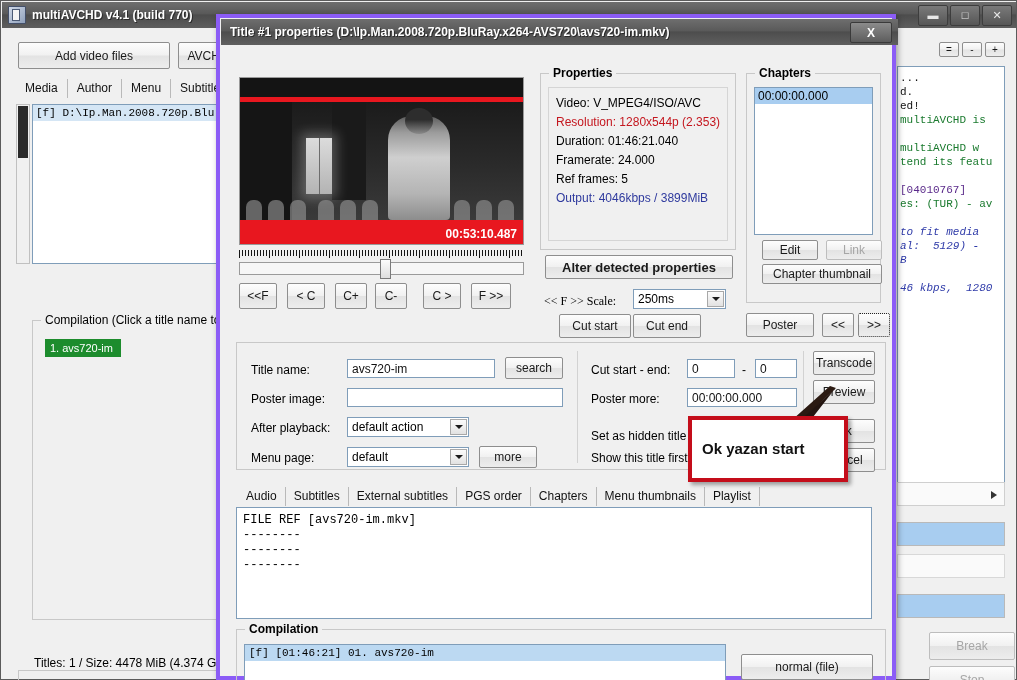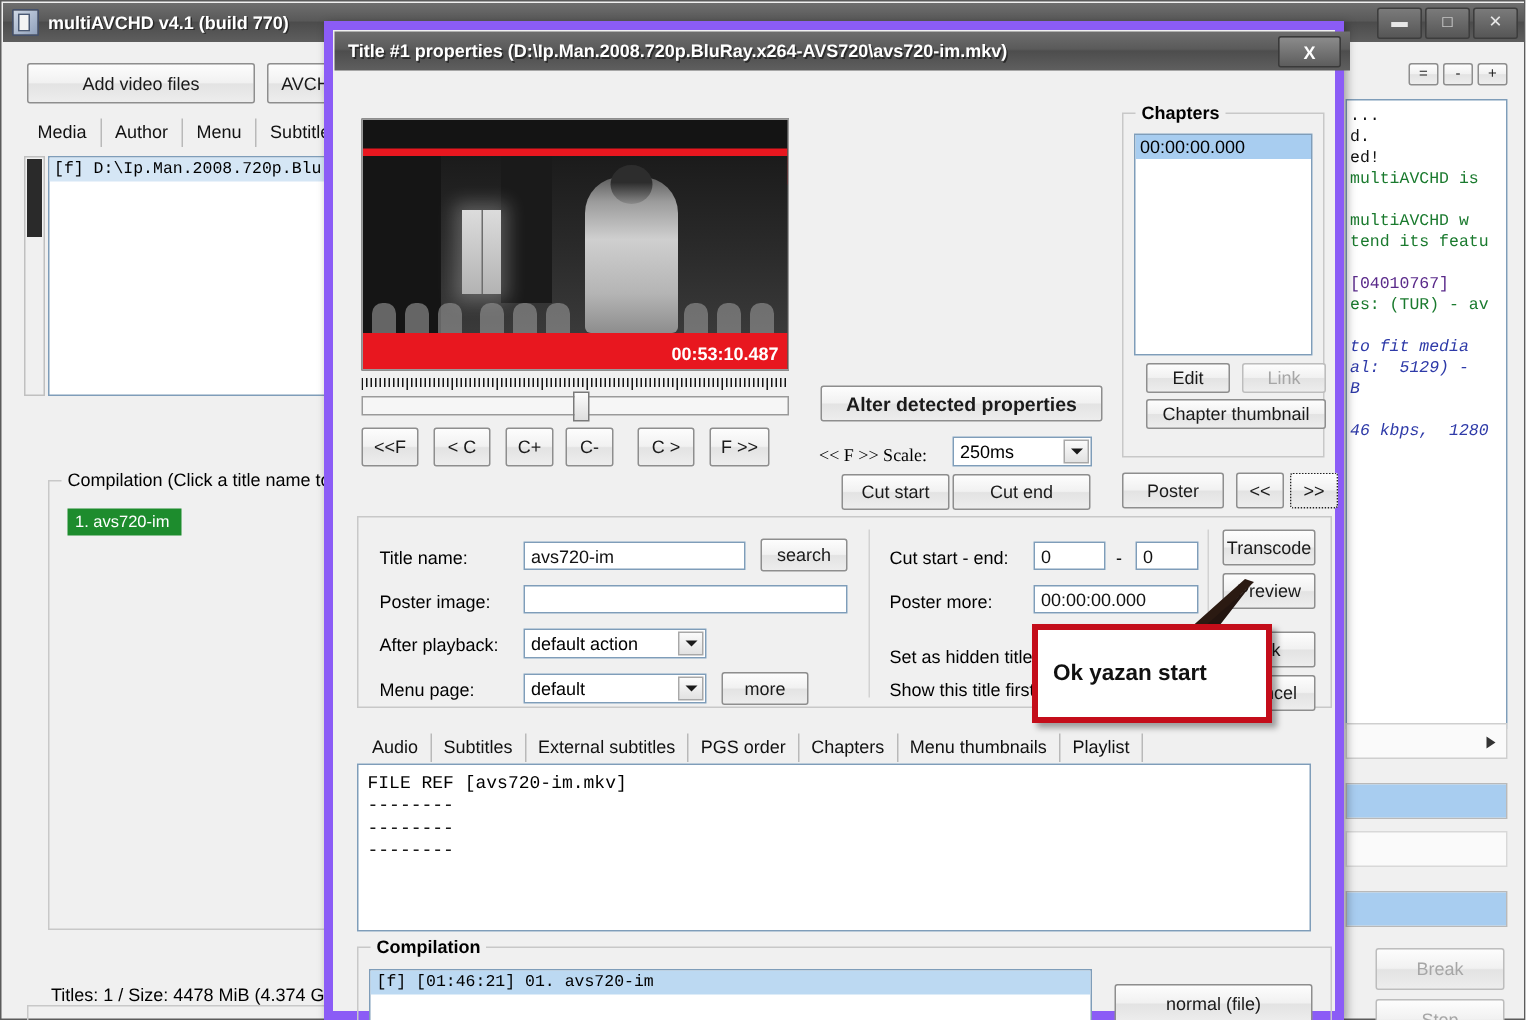--- a/index.html
+++ b/index.html
@@ -76,25 +76,25 @@
     font-family:"Liberation Mono", monospace;font-size:11px;line-height:14px;padding:4px 2px;}
   .logline{white-space:pre;}
   .c-green{color:#1a7a2e;}
   .c-blue{color:#2e3aa8;font-style:italic;}
   .c-purple{color:#5a2a8a;}
   .c-black{color:#111;}
   .arrowbox{position:absolute;left:0px;top:450px;width:108px;height:24px;background:#fafafa;border:1px solid #cfcfcf;box-sizing:border-box;}
   .arrowbox:after{content:"";position:absolute;right:7px;top:8px;border-left:6px solid #333;border-top:4px solid transparent;border-bottom:4px solid transparent;}
   .barbox{position:absolute;left:0px;width:108px;height:24px;background:#fff;border:1px solid #b9b9b9;box-sizing:border-box;}
   .bar-fill{position:absolute;left:0;top:0;bottom:0;background:#a8cdf0;}
-  .rbtn{position:absolute;left:20px;width:86px;height:28px;text-align:center;}
+  .rbtn{position:absolute;left:32px;width:86px;height:28px;text-align:center;}
 
   
   .dlg{position:absolute;left:216px;top:14px;width:680px;height:666px;
-    background:#f0f0f0;border:6px solid #8b5cf6;box-sizing:border-box;box-shadow:2px 2px 6px rgba(0,0,0,.35);}
+    background:#f0f0f0;border:4px solid #8b5cf6;box-sizing:border-box;box-shadow:2px 2px 6px rgba(0,0,0,.35);}
   .dlg-title{position:absolute;left:1px;top:1px;width:677px;height:26px;
     background:linear-gradient(to bottom,#6e6e6e 0%,#5a5a5a 45%,#4d4d4d 50%,#5f5f5f 100%);
     display:flex;align-items:center;}
   .dlg-title span{color:#fff;font-size:12px;font-weight:bold;margin-left:9px;text-shadow:1px 1px 0 #2a2a2a;}
   .dlg-x{position:absolute;right:6px;top:3px;width:40px;height:19px;
     background:linear-gradient(to bottom,#8b8b8b,#5d5d5d);border:1px solid #3a3a3a;border-radius:2px;
     display:flex;align-items:center;justify-content:center;color:#fff;font-size:12px;font-weight:bold;}
   .dlg-body{position:absolute;left:2px;top:29px;width:675px;height:634px;}
 
   
@@ -136,21 +136,21 @@
   .alter{position:absolute;left:323px;top:208px;width:188px;height:24px;font-weight:bold;font-size:13px;}
   .scale-lbl{position:absolute;left:322px;top:247px;font-size:12px;font-family:Liberation Serif, serif;}
   .combo{background:#fff;border:1px solid #7f9db9;box-sizing:border-box;
     display:flex;align-items:center;padding-left:4px;font-size:12px;position:absolute;}
   .combo .arw{position:absolute;right:1px;top:1px;bottom:1px;width:17px;
     background:linear-gradient(to bottom,#fbfbfb,#e2e2e2);border:1px solid #a8a8a8;box-sizing:border-box;
     display:flex;align-items:center;justify-content:center;}
   .combo .arw:after{content:"";border-top:4px solid #1a1a1a;border-left:4px solid transparent;border-right:4px solid transparent;}
   .scale-combo{left:411px;top:242px;width:93px;height:20px;}
   .cutstart{position:absolute;left:337px;top:267px;width:72px;height:24px;}
-  .cutend{position:absolute;left:411px;top:267px;width:92px;height:24px;}
+  .cutend{position:absolute;left:411px;top:267px;width:68px;height:24px;}
 
   
   .chapters{left:524px;top:26px;width:135px;height:230px;}
   .ch-list{position:absolute;left:7px;top:13px;width:119px;height:148px;background:#fff;
     border:1px solid #7f9db9;box-sizing:border-box;font-size:12px;overflow:hidden;}
   .ch-list .row{background:#a8cdf0;padding:1px 3px;white-space:nowrap;}
   .ch-edit{position:absolute;left:15px;top:166px;width:56px;height:20px;}
   .ch-link{position:absolute;left:79px;top:166px;width:56px;height:20px;}
   .ch-thumb{position:absolute;left:15px;top:190px;width:120px;height:20px;}
   .poster-btn{position:absolute;left:524px;top:266px;width:68px;height:24px;}
@@ -414,20 +414,31 @@
 
       <div class="navrow">
         <div class="btn" style="left:0px;width:38px">&lt;&lt;F</div>
         <div class="btn" style="left:48px;width:38px">&lt; C</div>
         <div class="btn" style="left:96px;width:32px">C+</div>
         <div class="btn" style="left:136px;width:32px">C-</div>
         <div class="btn" style="left:184px;width:38px">C &gt;</div>
         <div class="btn" style="left:232px;width:40px">F &gt;&gt;</div>
       </div>
 
+      <div class="grp props">
+        <div class="grp-label" style="font-weight:bold">Properties</div>
+        <div class="props-inner">
+          <div>Video: V_MPEG4/ISO/AVC</div>
+          <div style="color:#c4171f">Resolution: 1280x544p (2.353)</div>
+          <div>Duration: 01:46:21.040</div>
+          <div>Framerate: 24.000</div>
+          <div>Ref frames: 5</div>
+          <div style="color:#2f3a9e">Output: 4046kbps / 3899MiB</div>
+        </div>
+      </div>
       <div class="btn alter">Alter detected properties</div>
       <div class="scale-lbl">&lt;&lt; F &gt;&gt; Scale:</div>
       <div class="combo scale-combo">
         <span>250ms</span>
         <span class="arw"></span>
       </div>
       <div class="btn cutstart">Cut start</div>
       <div class="btn cutend">Cut end</div>
 
       <div class="grp chapters">

